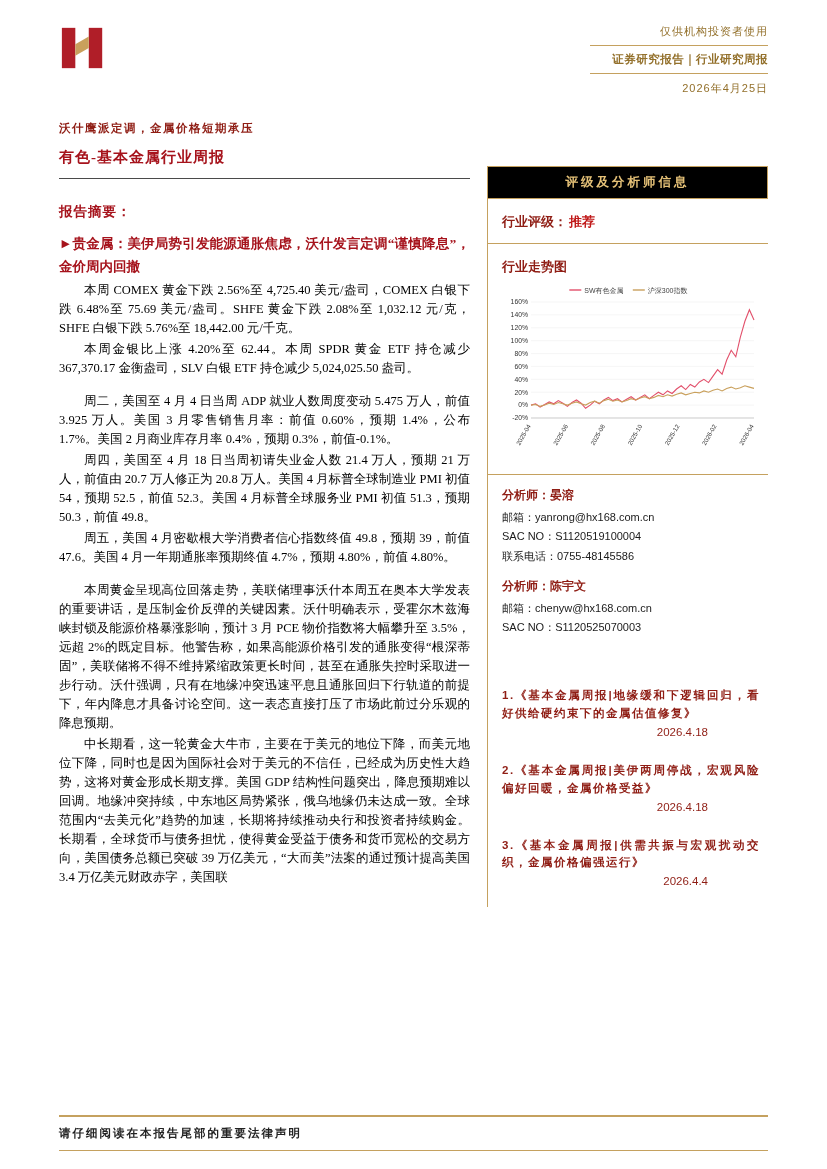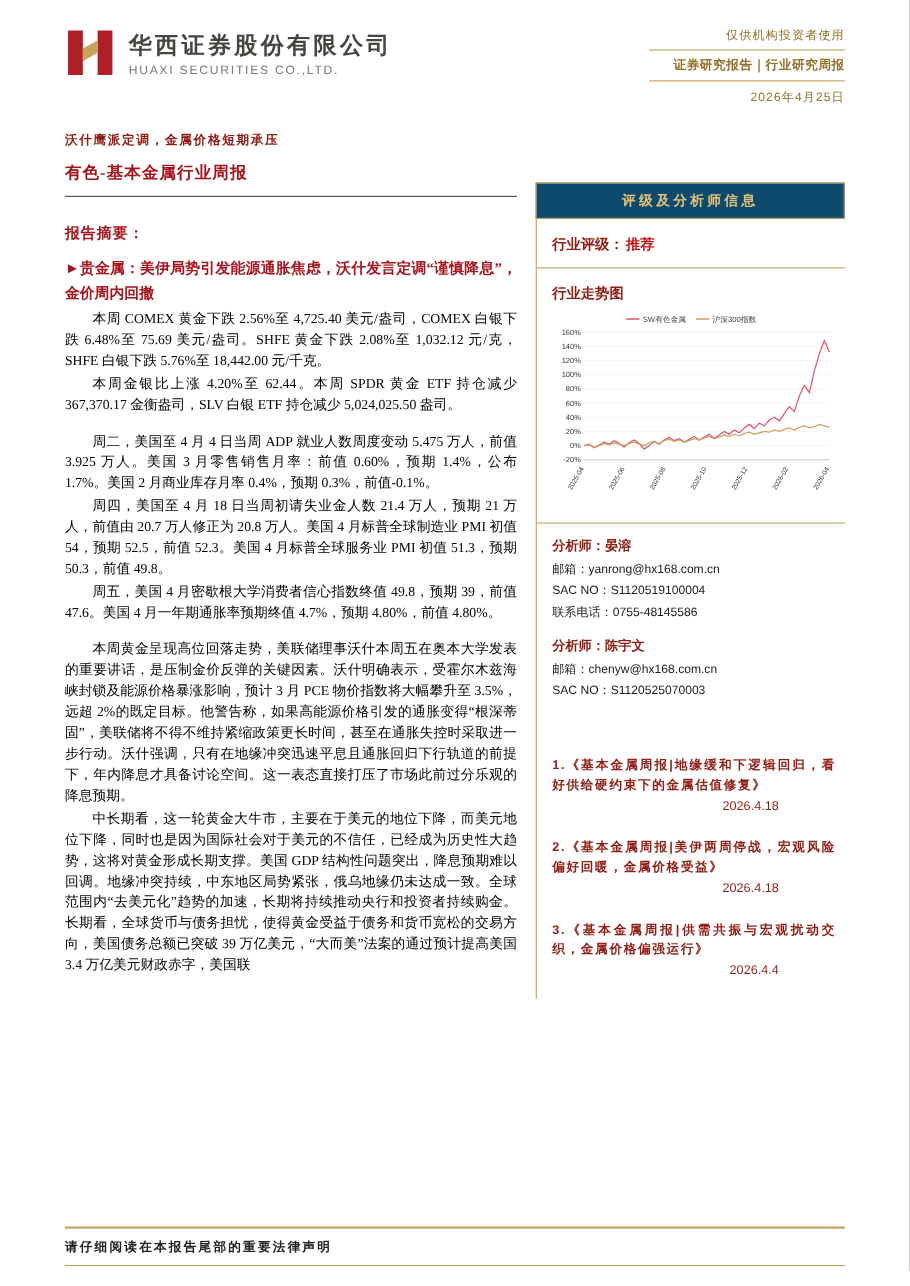--- a/index.html
+++ b/index.html
@@ -23,21 +23,21 @@
   .report-title { margin-top:24px; font-size:21px; font-weight:bold; color:#a6131c; letter-spacing:1.5px; }
   .report-subtitle { margin-top:10px; font-size:15px; font-weight:bold; color:#a6131c; letter-spacing:1px;
     padding-bottom:11px; border-bottom:1px solid #4a4a4a; }
   
   .abstract-label { margin-top:24px; font-size:13.5px; font-weight:bold; color:#a6131c; letter-spacing:1px; }
   .section-heading { margin-top:12px; font-size:13.5px; font-weight:bold; color:#a6131c; line-height:1.7; text-align:justify; }
   .para { font-size:12.5px; line-height:1.52; text-align:justify; text-indent:2em; color:#000; margin-top:2px; }
   .para.gap { margin-top:14px; }
   
   .sidebar { position:absolute; top:166px; right:59px; width:281px; font-family:"Liberation Sans",sans-serif; }
-  .box-header { background:#0c4a6e; color:#e6c278; text-align:center; font-size:12.5px; font-weight:bold;
+  .box-header { background:#000000; color:#e6c278; text-align:center; font-size:12.5px; font-weight:bold;
     padding:7px 0; letter-spacing:3px; border:1px solid #c5a15f; }
   .box-body { border-left:1px solid #c5a15f; }
   .rating-row { padding:14px 0 12px 14px; border-bottom:1px solid #c5a15f; font-size:13px; font-weight:bold; }
   .rating-label { color:#8f1d14; }
   .rating-value { color:#c01818; margin-left:2px; }
   .chart-title { padding:14px 0 4px 14px; font-size:13px; font-weight:bold; color:#8f1d14; }
   .chart-wrap { padding:2px 4px 4px 10px; }
   .analyst-sec { border-top:1px solid #c5a15f; margin-left:0; padding:12px 6px 6px 14px; }
   .analyst { margin-bottom:12px; }
   .analyst-name { font-size:12px; font-weight:bold; color:#8f1d14; margin-bottom:4px; }
@@ -58,24 +58,20 @@
 <div class="page">
 
   <div class="header">
     <div class="logo-row">
       <div class="logo-box">
         <svg viewBox="0 0 50 50" width="48" height="48">
           <polygon points="3,4 17,4 17,46 3,46" fill="#b01e28"></polygon>
           <polygon points="31,4 45,4 45,46 31,46" fill="#b01e28"></polygon>
           <polygon points="17,21 31,13 31,25 17,33" fill="#c9a05c"></polygon>
         </svg>
-      </div>
-      <div>
-        <div class="company-cn">华西证券股份有限公司</div>
-        <div class="company-en">HUAXI SECURITIES CO.,LTD.</div>
       </div>
     </div>
     <div class="header-right">
       <div class="hr-row1">仅供机构投资者使用</div>
       <div class="hr-row2">证券研究报告｜行业研究周报</div>
       <div class="hr-row3">2026年4月25日</div>
     </div>
   </div>
 
   <div class="left-col">

